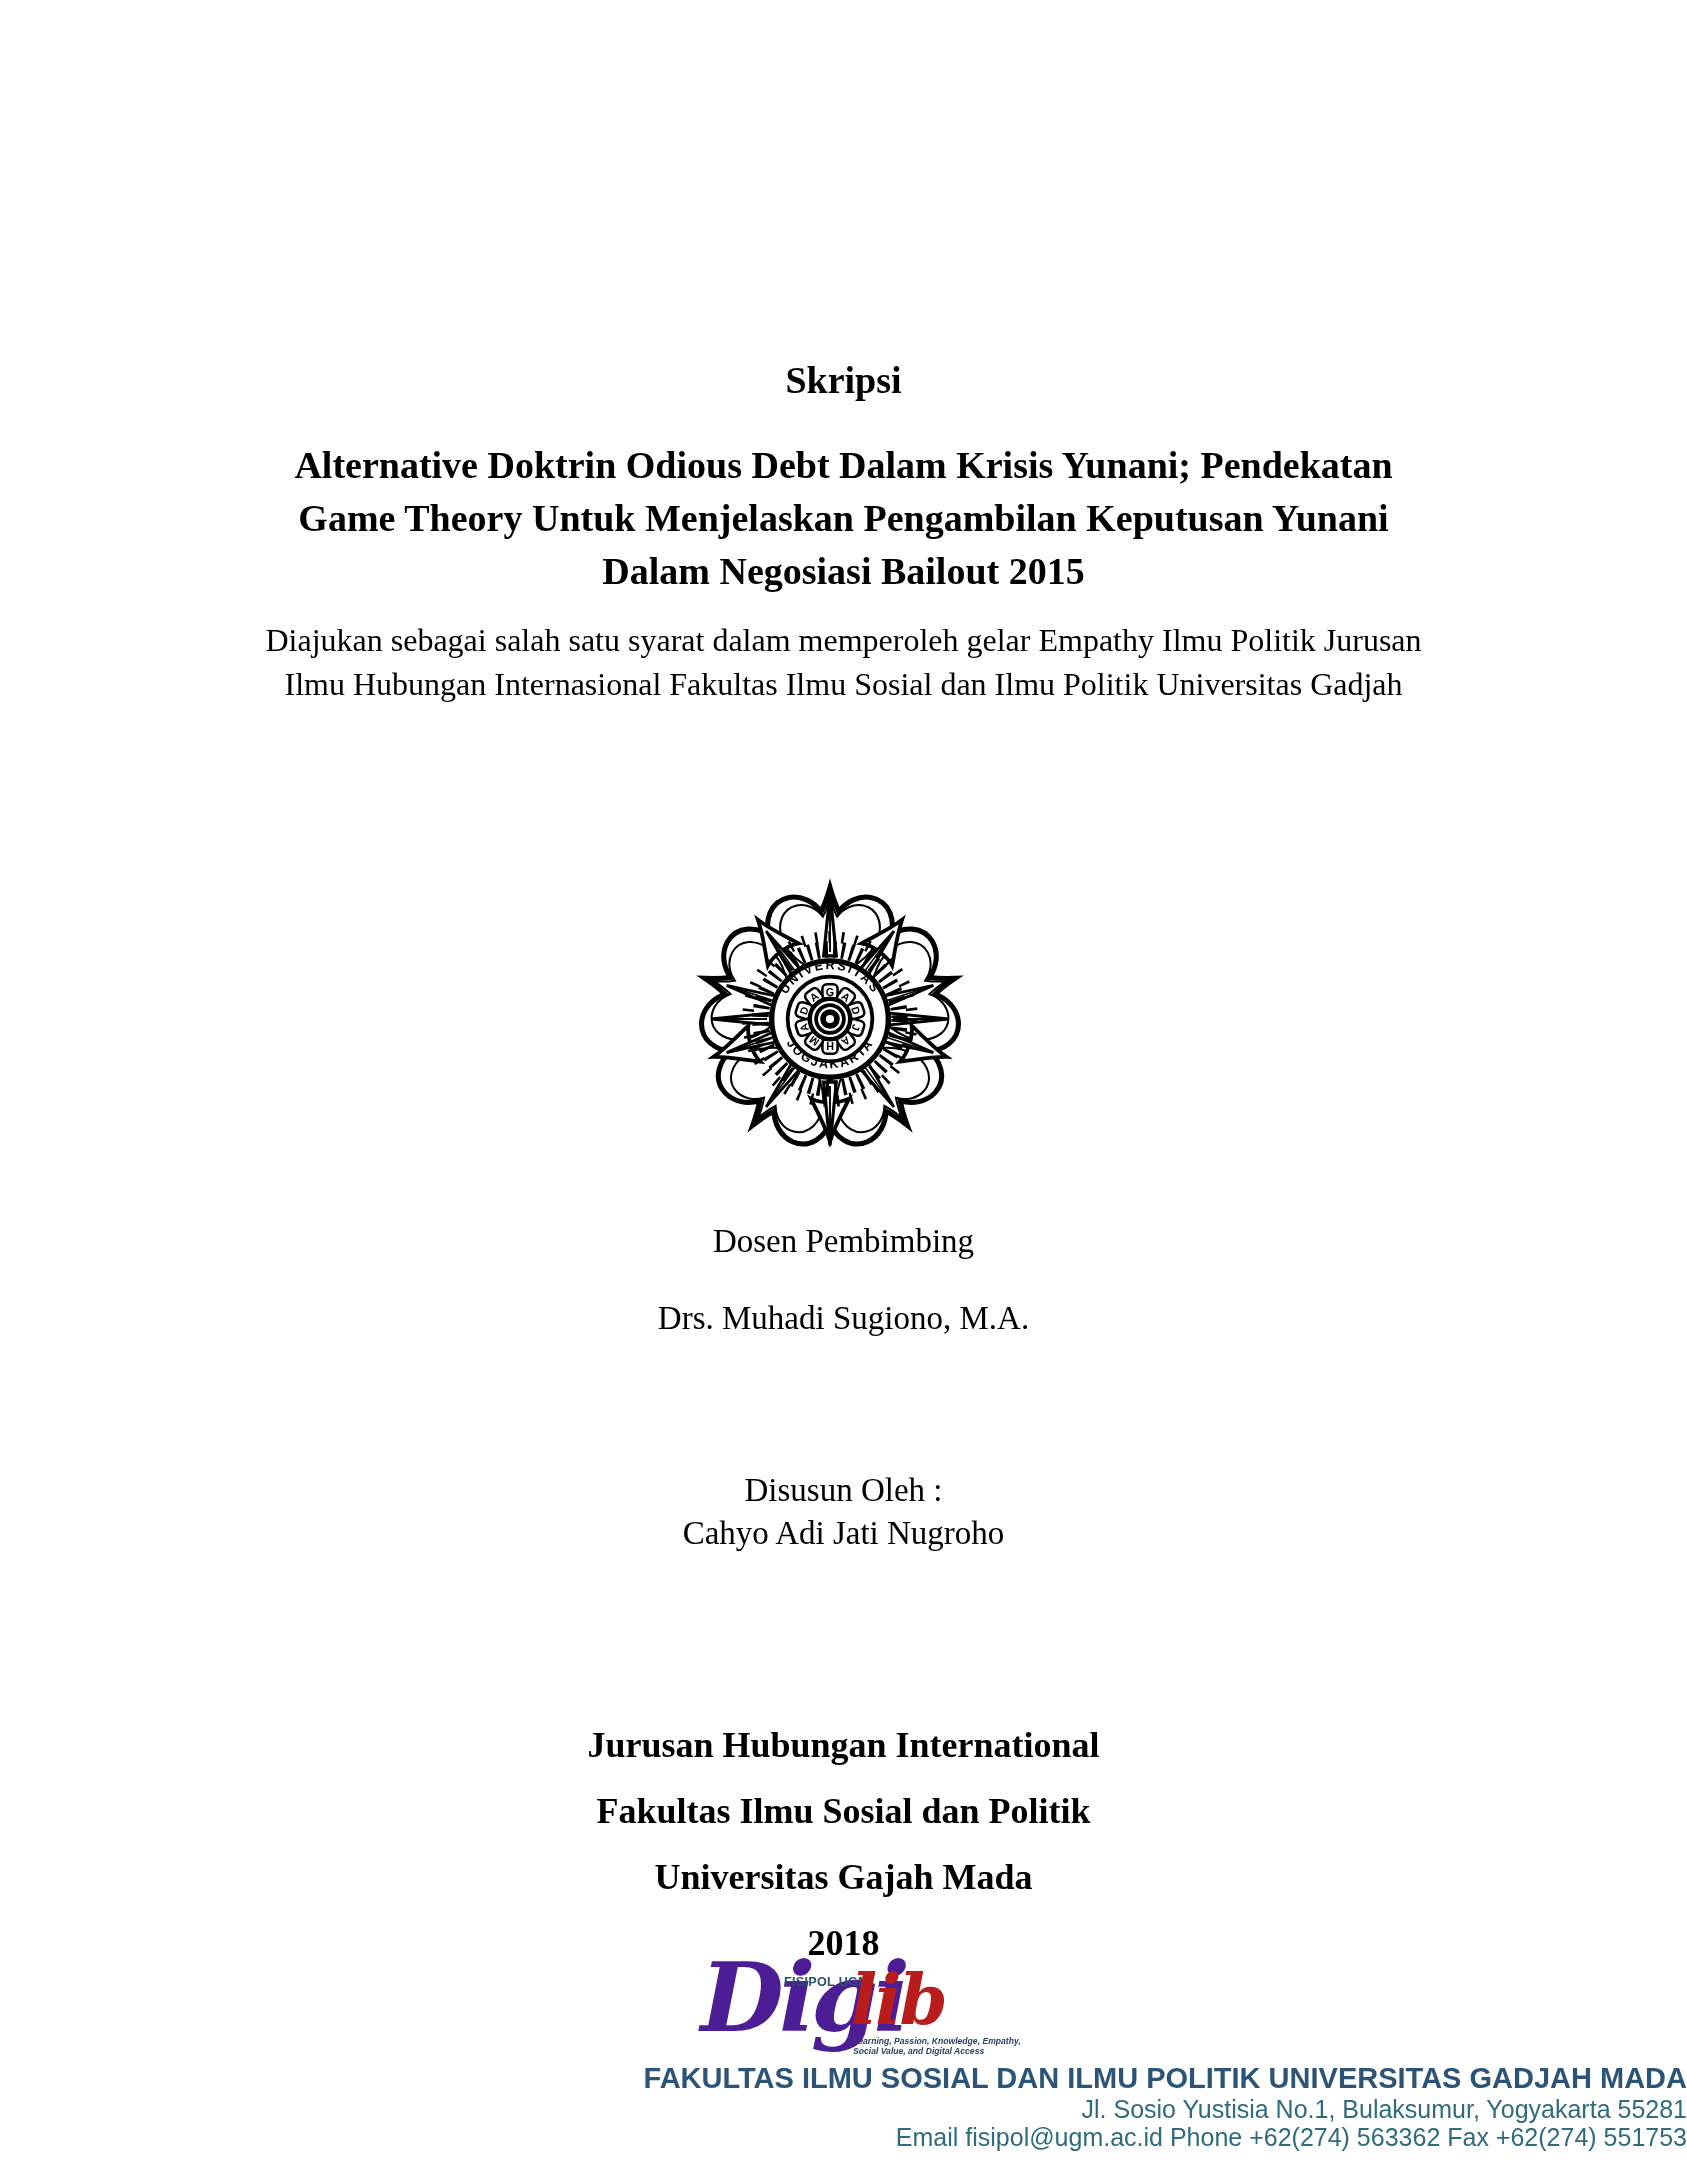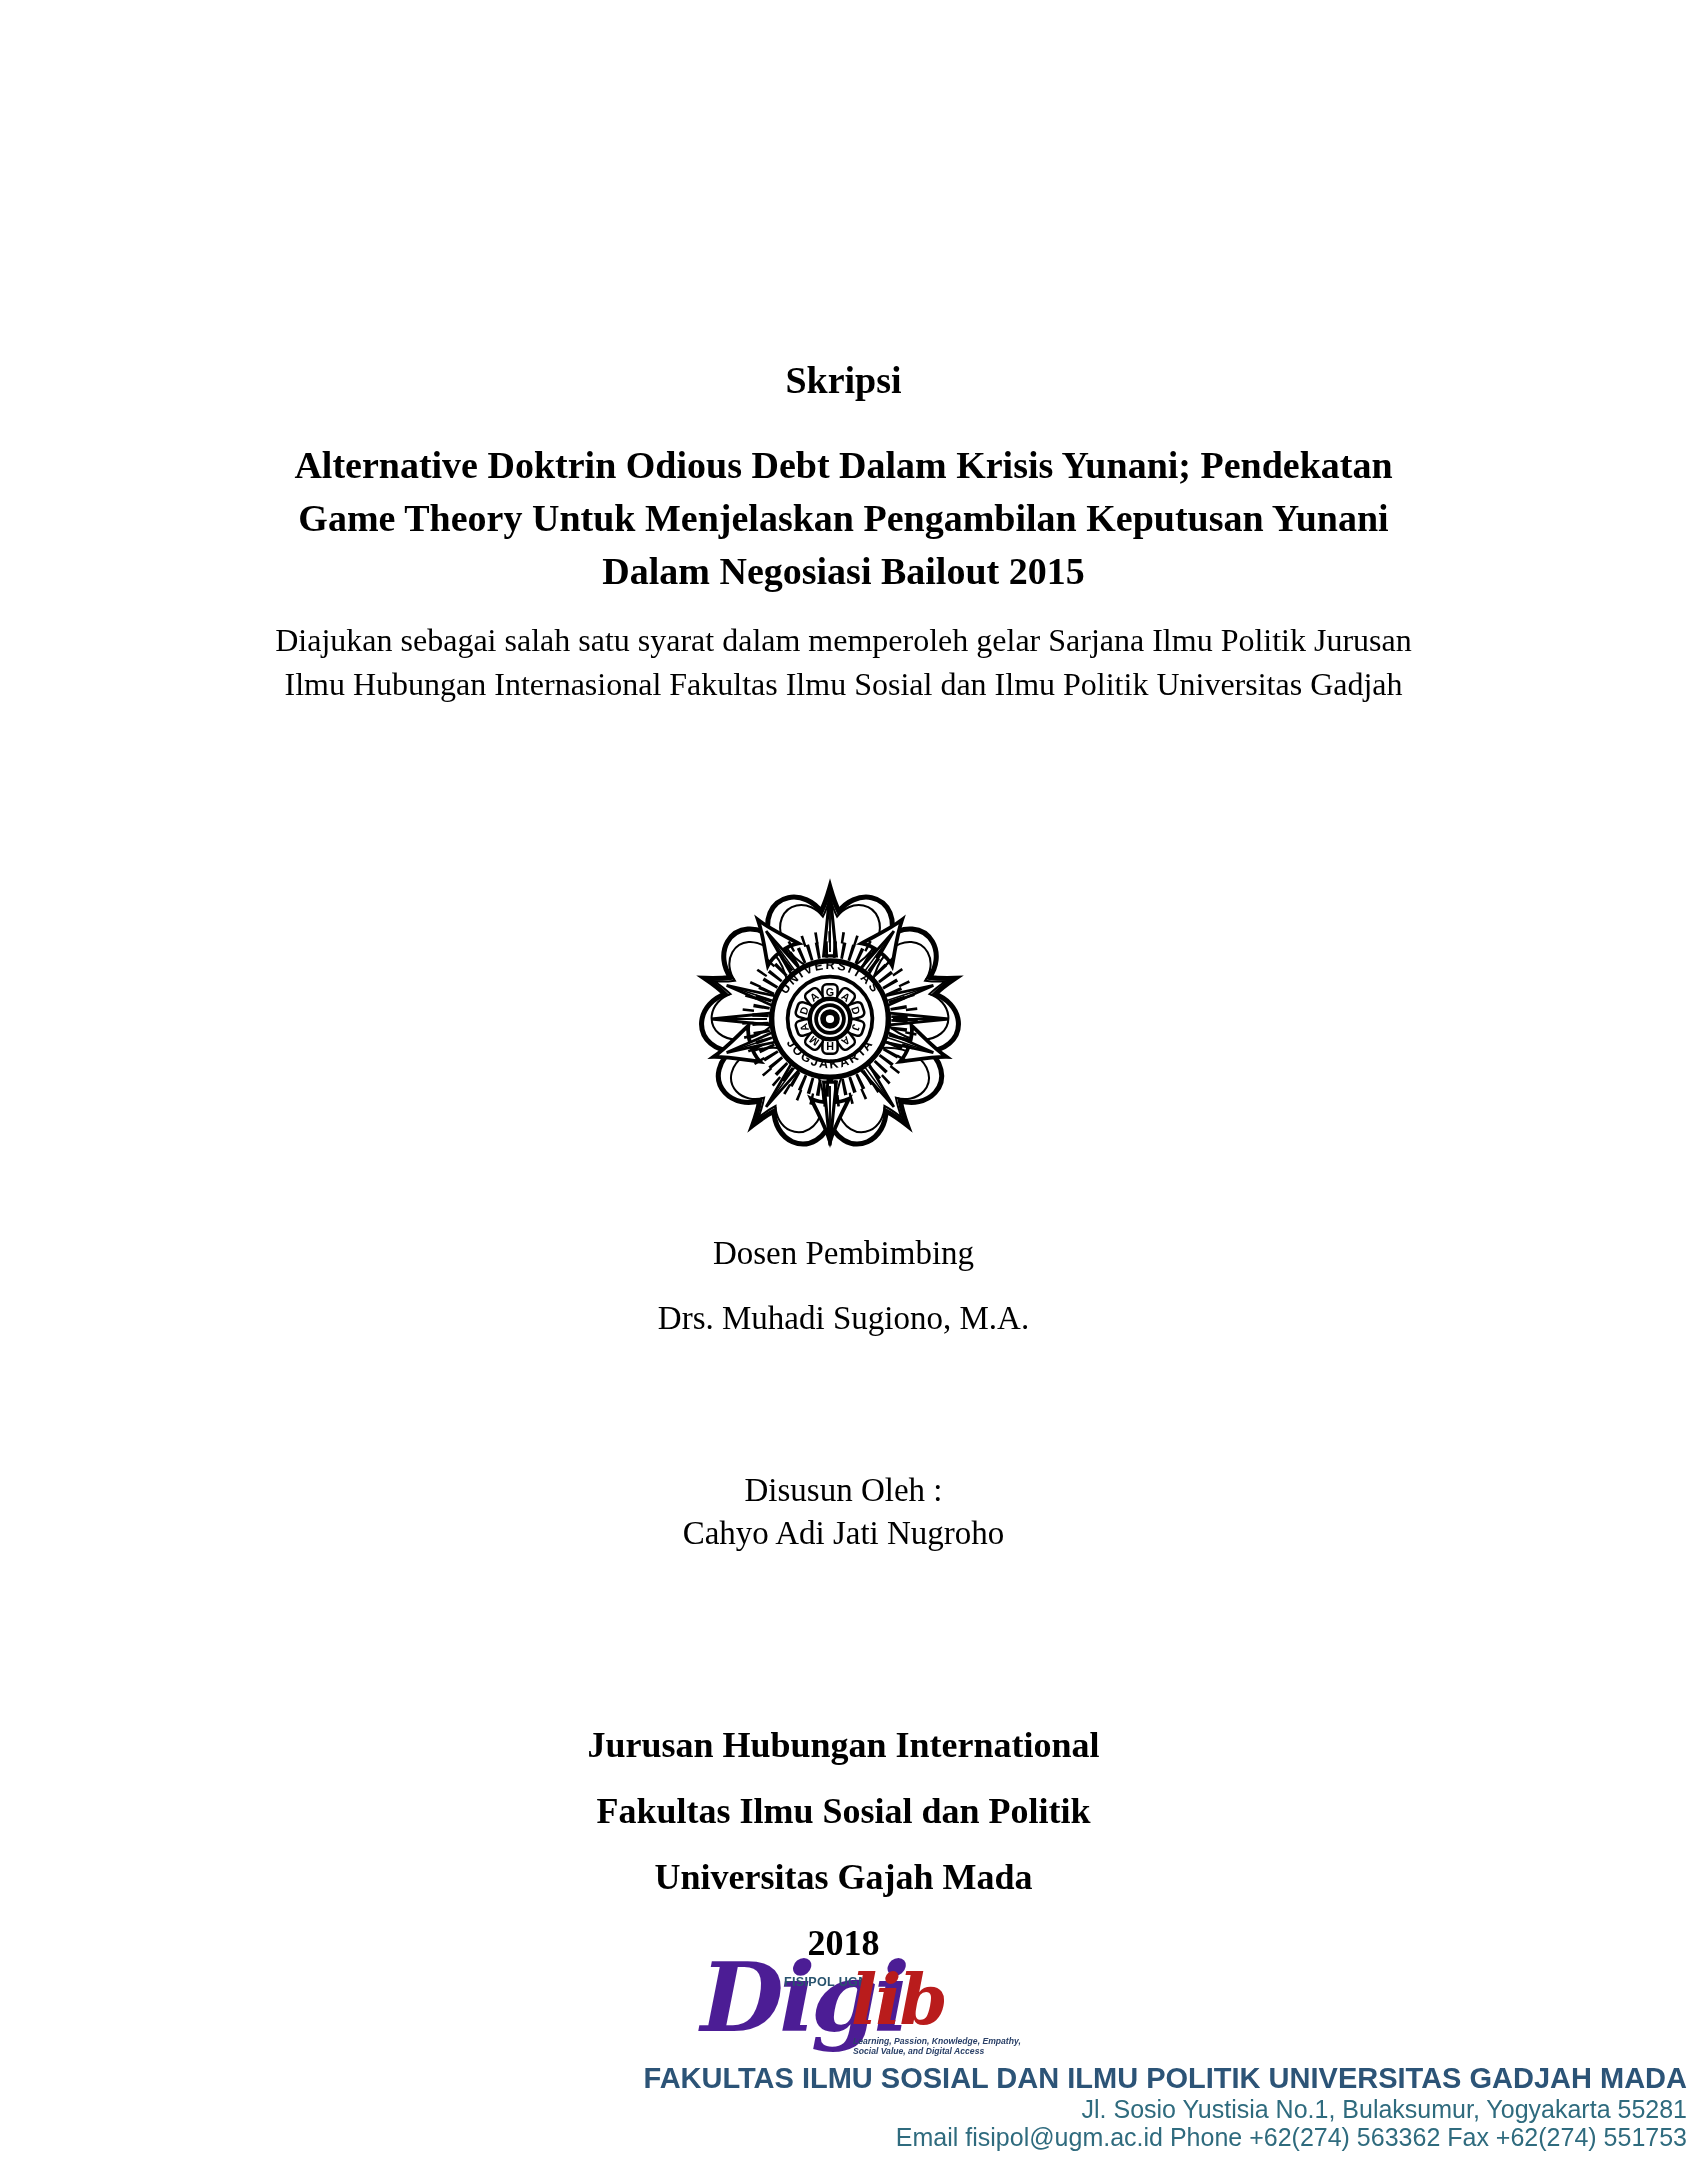--- a/index.html
+++ b/index.html
@@ -11,21 +11,21 @@
     background:#ffffff;
     overflow:hidden;
     font-family:"Liberation Serif", serif;
     color:#000000;
   }
   .centered { position:absolute; left:0; right:0; text-align:center; }
 
   #skripsi   { top:357px;  font-size:38px; font-weight:bold; line-height:46px; }
   #title     { top:439px;  font-size:38px; font-weight:bold; line-height:53px; }
   #note      { top:618px;  font-size:32px; line-height:44px; }
-  #advisor-heading { top:1221px; font-size:33px; line-height:41px;margin-top:12px; }
+  #advisor-heading { top:1221px; font-size:33px; line-height:41px; }
   #advisor-name    { top:1298px; font-size:33px; line-height:41px; }
   #author    { top:1469px; font-size:33px; line-height:43px; }
   #institution { top:1712px; font-size:36px; font-weight:bold; line-height:66px; }
 
   #emblem { position:absolute; left:672px; top:861px; width:316px; height:316px; }
   #emblem svg { width:100%; height:100%; }
 
   
   #digilib { position:absolute; left:703px; top:1958px; width:258px; height:112px; }
   #digilib .digi {
@@ -65,21 +65,21 @@
 
   <div id="skripsi" class="centered">Skripsi</div>
 
   <div id="title" class="centered">
     <div>Alternative Doktrin Odious Debt Dalam Krisis Yunani; Pendekatan</div>
     <div>Game Theory Untuk Menjelaskan Pengambilan Keputusan Yunani</div>
     <div>Dalam Negosiasi Bailout 2015</div>
   </div>
 
   <div id="note" class="centered">
-    <div>Diajukan sebagai salah satu syarat dalam memperoleh gelar Sarjana Ilmu Politik Jurusan</div>
+    <div>Diajukan sebagai salah satu syarat dalam memperoleh gelar Empathy Ilmu Politik Jurusan</div>
     <div>Ilmu Hubungan Internasional Fakultas Ilmu Sosial dan Ilmu Politik Universitas Gadjah</div>
   </div>
 
   <div id="emblem">
     <svg viewBox="-125 -125 250 250" xmlns="http://www.w3.org/2000/svg">
       <defs>
         <g id="petal">
           <path d="M 0,-26 C -20,-32 -40,-44 -47,-62 C -53,-78 -47,-93 -33,-96 C -23,-98 -13,-93 -7,-85 C -4,-91 -2,-97 0,-104 C 2,-97 4,-91 7,-85 C 13,-93 23,-98 33,-96 C 47,-93 53,-78 47,-62 C 40,-44 20,-32 0,-26 Z" fill="#ffffff" stroke="#000000" stroke-width="4"></path>
           <path d="M 0,-26 C -20,-32 -40,-44 -47,-62 C -53,-78 -47,-93 -33,-96 C -23,-98 -13,-93 -7,-85 C -4,-91 -2,-97 0,-104 C 2,-97 4,-91 7,-85 C 13,-93 23,-98 33,-96 C 47,-93 53,-78 47,-62 C 40,-44 20,-32 0,-26 Z" fill="none" stroke="#000000" stroke-width="2" transform="translate(0,-13) scale(0.8)"></path>
         </g>

